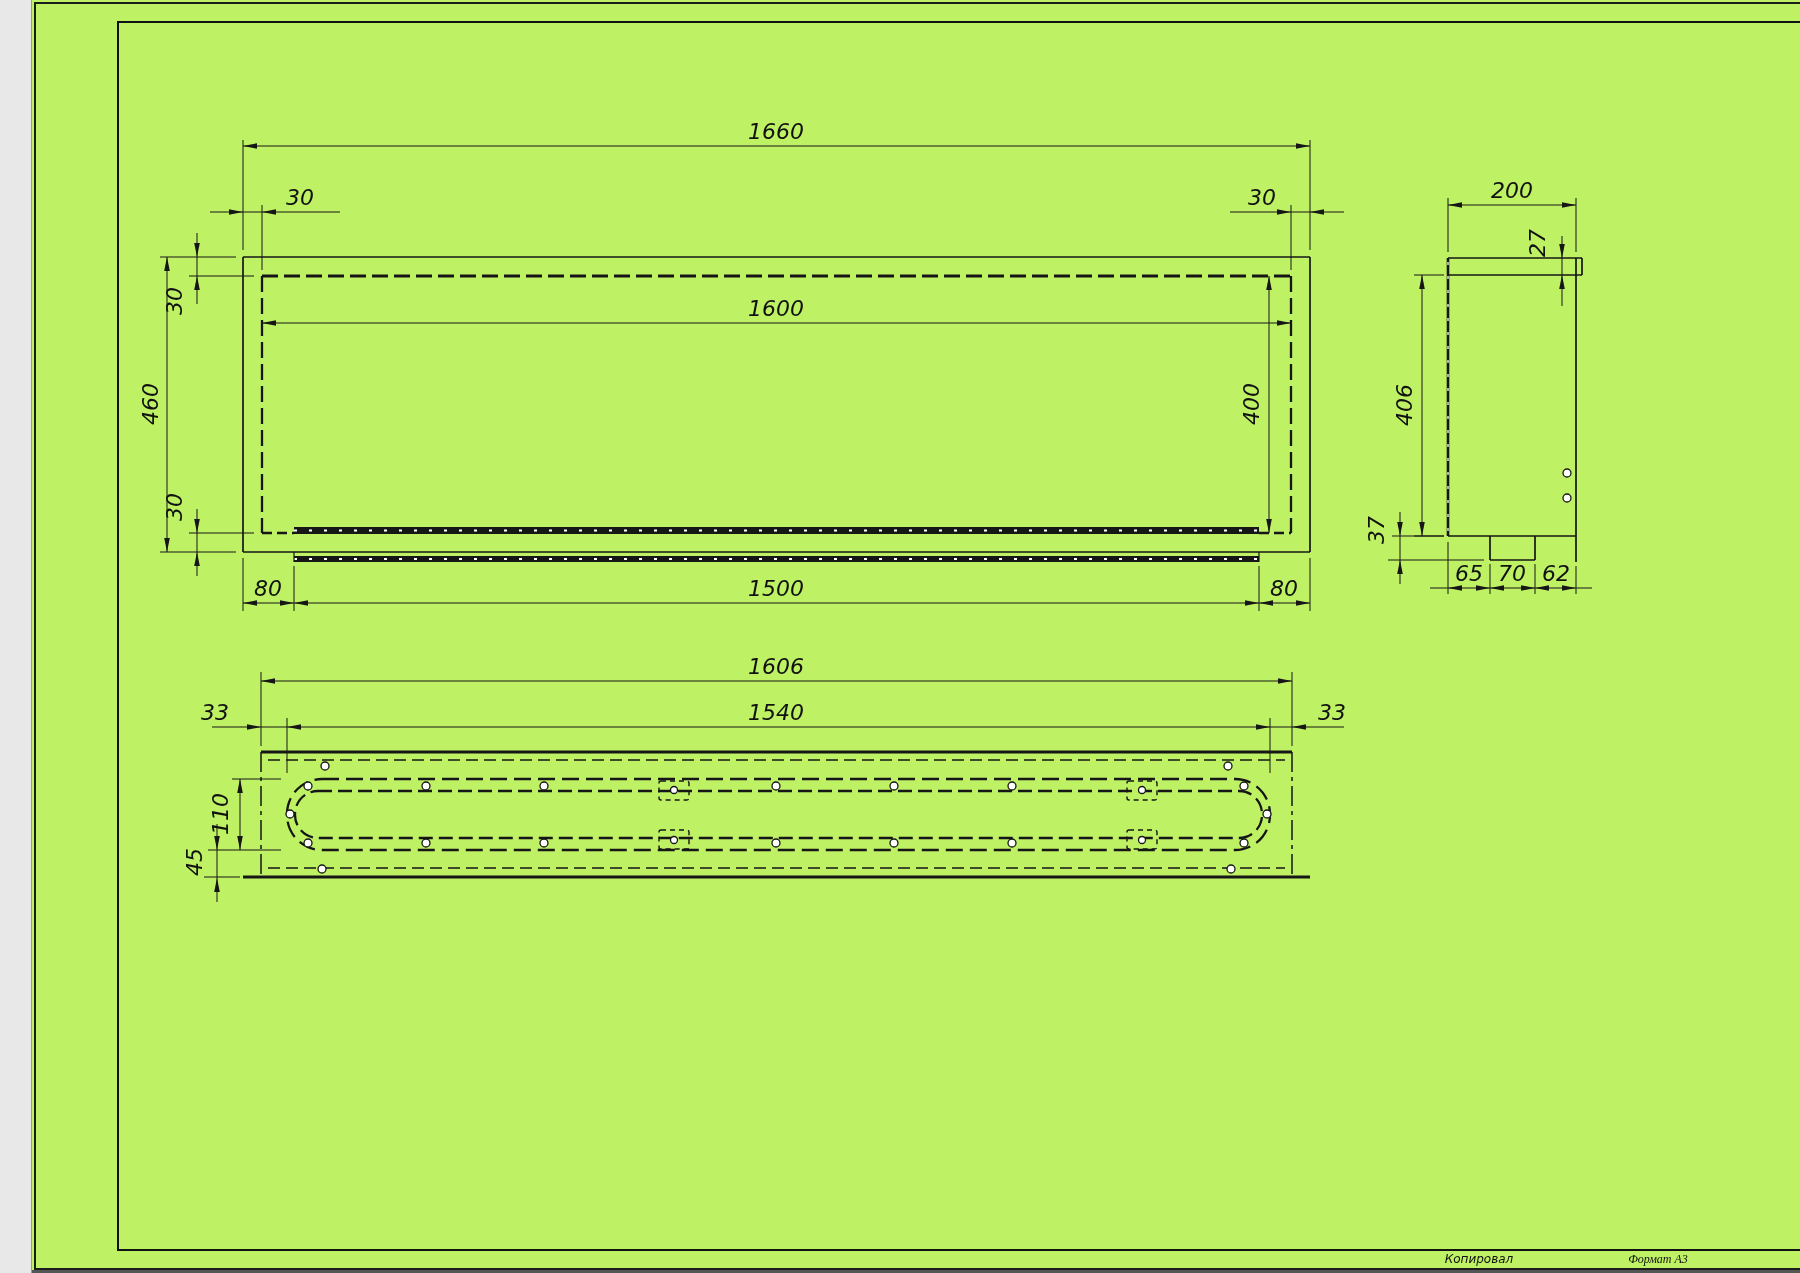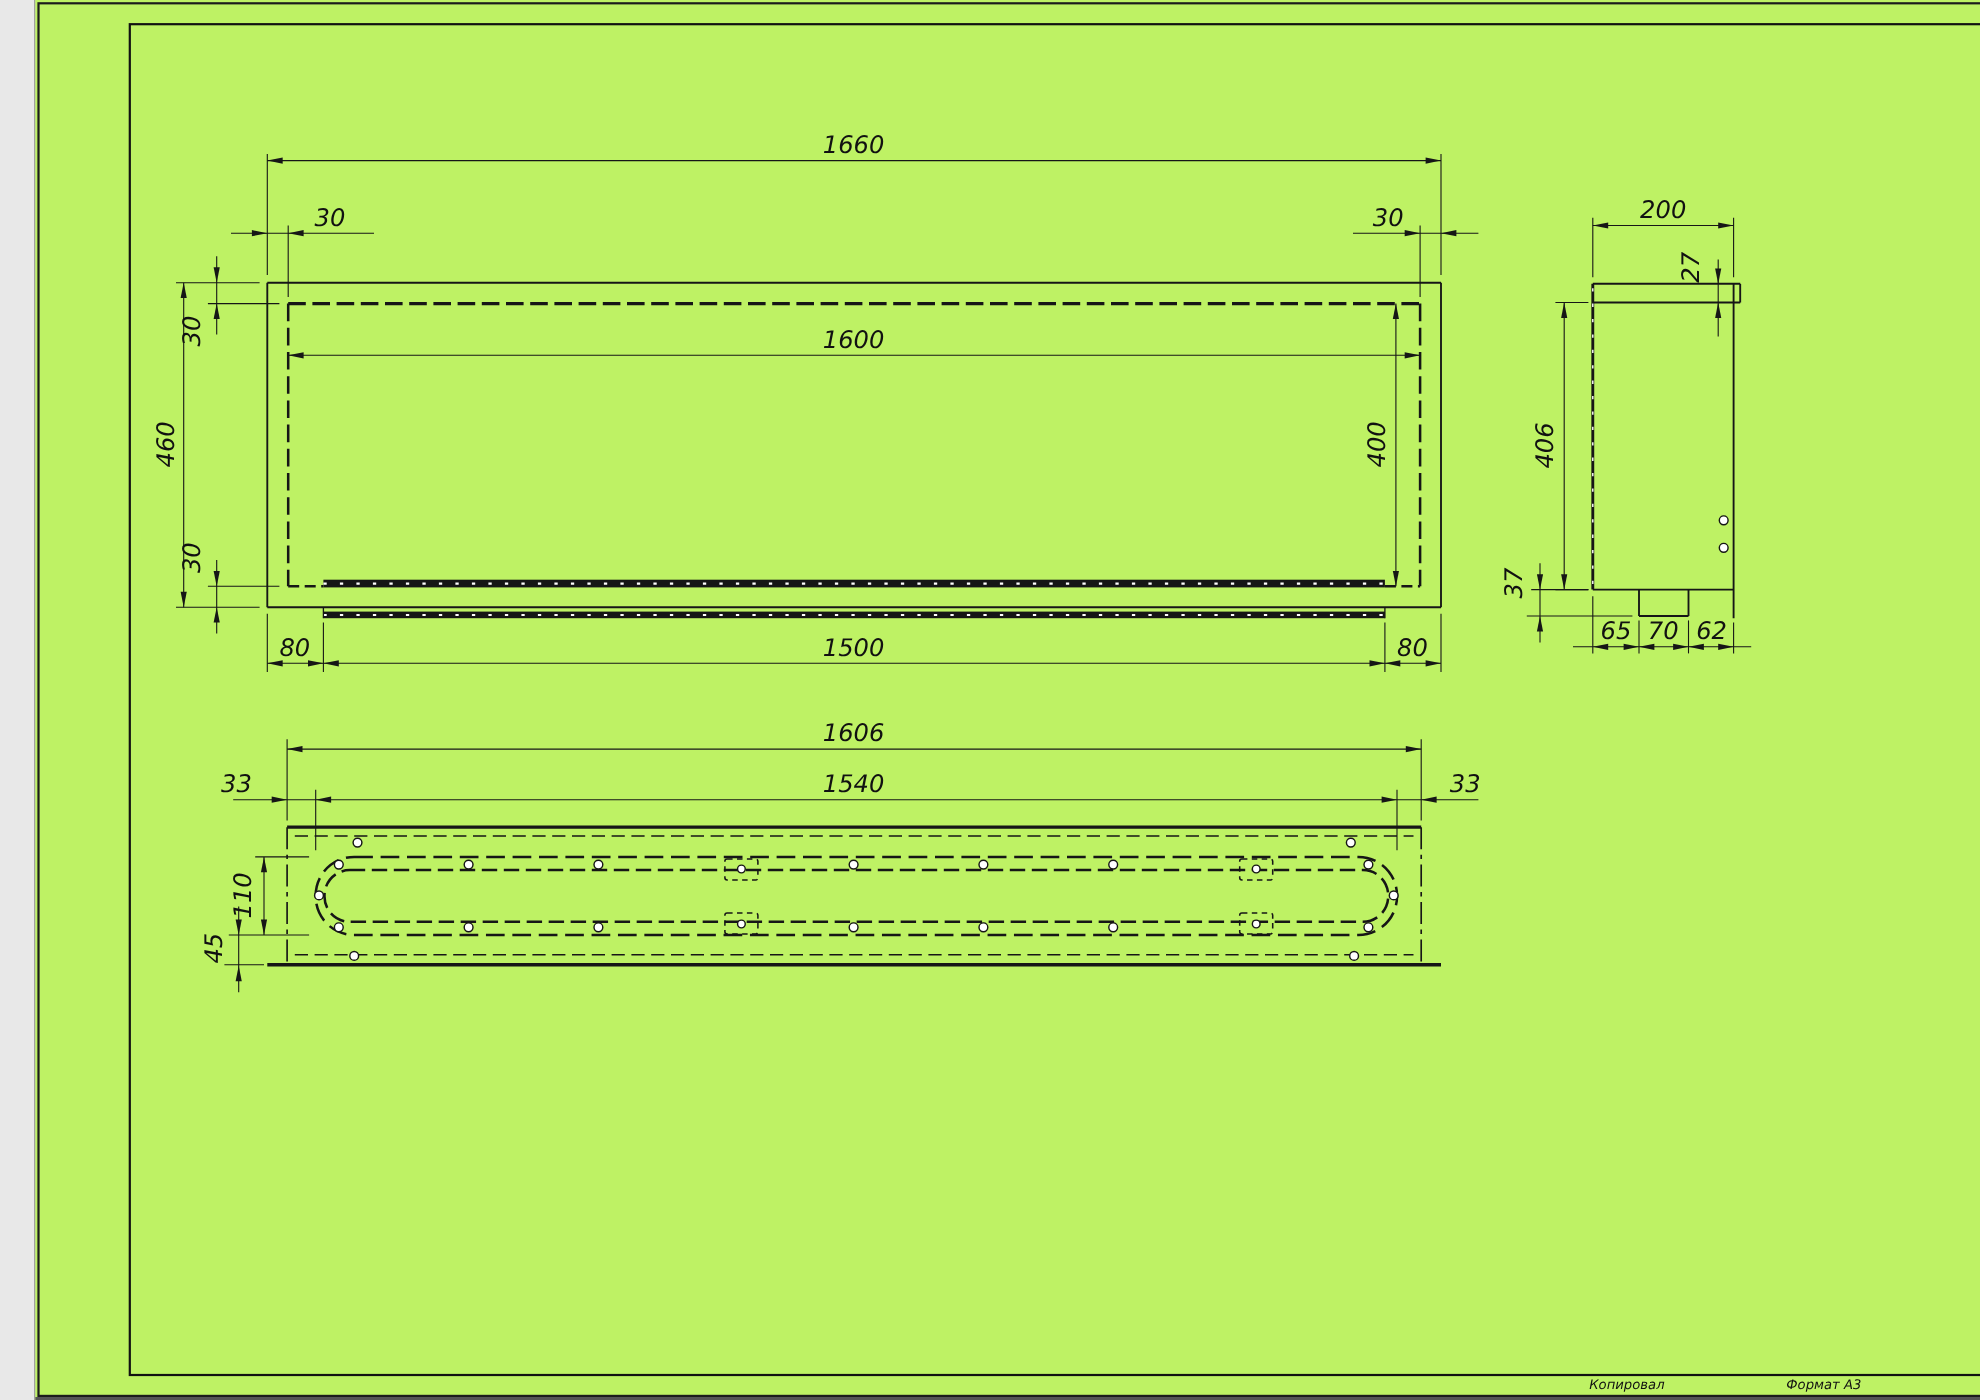--- a/index.html
+++ b/index.html
@@ -17,21 +17,21 @@
     display:flex;align-items:center;justify-content:center;
   }
   .title-block .title{
     font-style:italic;font-size:28px;color:#111;letter-spacing:1px;white-space:nowrap;
   }
   .footer-text{
     position:absolute;transform:translateX(-50%);
     font-style:italic;font-size:12px;color:#111;white-space:nowrap;
   }
   .footer-copied{left:1447px;top:1252px;}
-  .footer-format{left:1626px;top:1252px;}
+  .footer-format{left:1626px;top:1252px;font-family:Liberation Serif, serif;}
   .bottom-edge{position:absolute;left:0;bottom:0;width:100%;height:3px;background:#555;}
   svg text{font-family:"DejaVu Sans",sans-serif;font-style:italic;fill:#111;}
 </style>
 </head>
 <body>
 
 <div class="page">
   <div class="page-border"></div>
   <div class="inner-frame"></div>
 

